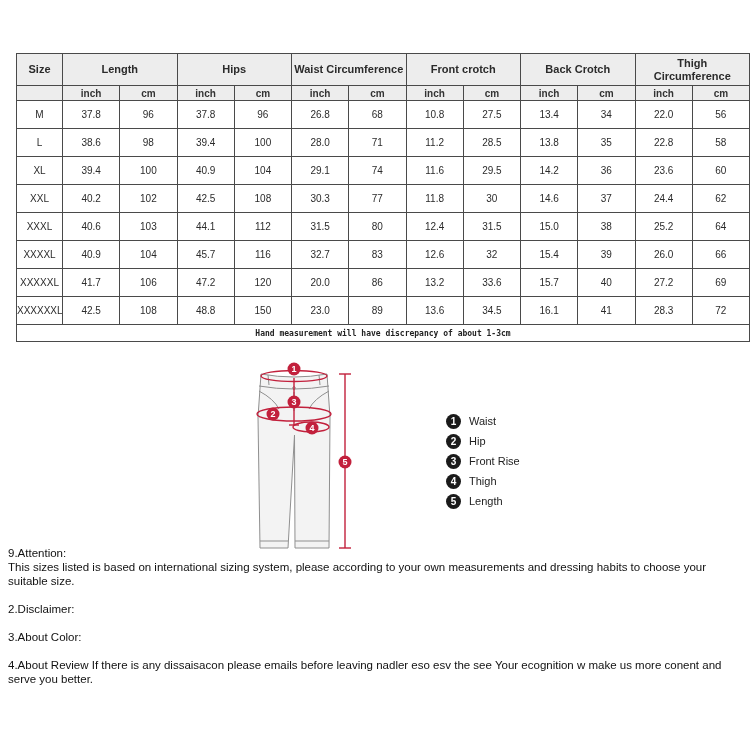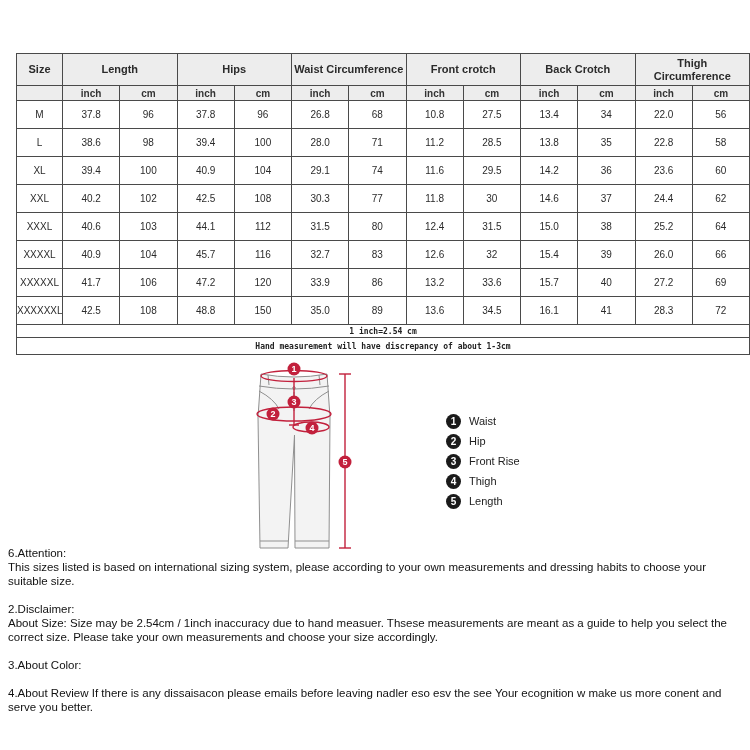--- a/index.html
+++ b/index.html
@@ -183,49 +183,46 @@
         <td>39</td>
         <td>26.0</td>
         <td>66</td>
       </tr>
       <tr>
         <td>XXXXXL</td>
         <td>41.7</td>
         <td>106</td>
         <td>47.2</td>
         <td>120</td>
-        <td>33.9</td>
+        <td>20.0</td>
         <td>86</td>
         <td>13.2</td>
         <td>33.6</td>
         <td>15.7</td>
         <td>40</td>
         <td>27.2</td>
         <td>69</td>
       </tr>
       <tr>
         <td>XXXXXXL</td>
         <td>42.5</td>
         <td>108</td>
         <td>48.8</td>
         <td>150</td>
-        <td>35.0</td>
+        <td>23.0</td>
         <td>89</td>
         <td>13.6</td>
         <td>34.5</td>
         <td>16.1</td>
         <td>41</td>
         <td>28.3</td>
         <td>72</td>
       </tr>
     </tbody>
   <tbody>
-    <tr class="note-row note-row-1">
-      <td colspan="13">1 inch=2.54 cm</td>
-    </tr>
     <tr class="note-row note-row-2">
       <td colspan="13">Hand measurement will have discrepancy of about 1-3cm</td>
     </tr>
   </tbody>
 </table>
 
 <svg class="pants-svg" width="110" height="210" viewBox="0 0 110 210">
 
   <g stroke="#8f8f8f" stroke-width="1" fill="#f3f3f3">
     <path d="M 13,19 Q 46,25 79,19 L 82,62 L 81,193 L 47,193 L 46.5,80 L 40,193 L 12,193 L 10,62 Z"></path>
@@ -285,26 +282,25 @@
       <span class="legend-label">Thigh</span>
     </div>
     <div class="legend-item">
       <span class="legend-badge">5</span>
       <span class="legend-label">Length</span>
     </div>
   </div>
 
 <div class="sections">
     <div class="section">
-      <div class="section-heading">6.Attention:</div>
+      <div class="section-heading">9.Attention:</div>
       <div class="section-body">This sizes listed is based on international sizing system, please according to your own measurements and dressing habits to choose your suitable size.</div>
     </div>
     <div class="section">
       <div class="section-heading">2.Disclaimer:</div>
-      <div class="section-body">About Size: Size may be 2.54cm / 1inch inaccuracy due to hand measuer. Thsese measurements are meant as a guide to help you select the correct size. Please take your own measurements and choose your size accordingly.</div>
     </div>
     <div class="section">
       <div class="section-heading">3.About Color:</div>
     </div>
     <div class="section">
       <div class="section-body">4.About Review If there is any dissaisacon please emails before leaving nadler eso esv the see Your ecognition w make us more conent and serve you better.</div>
     </div>
   </div>
 
 </body></html>

